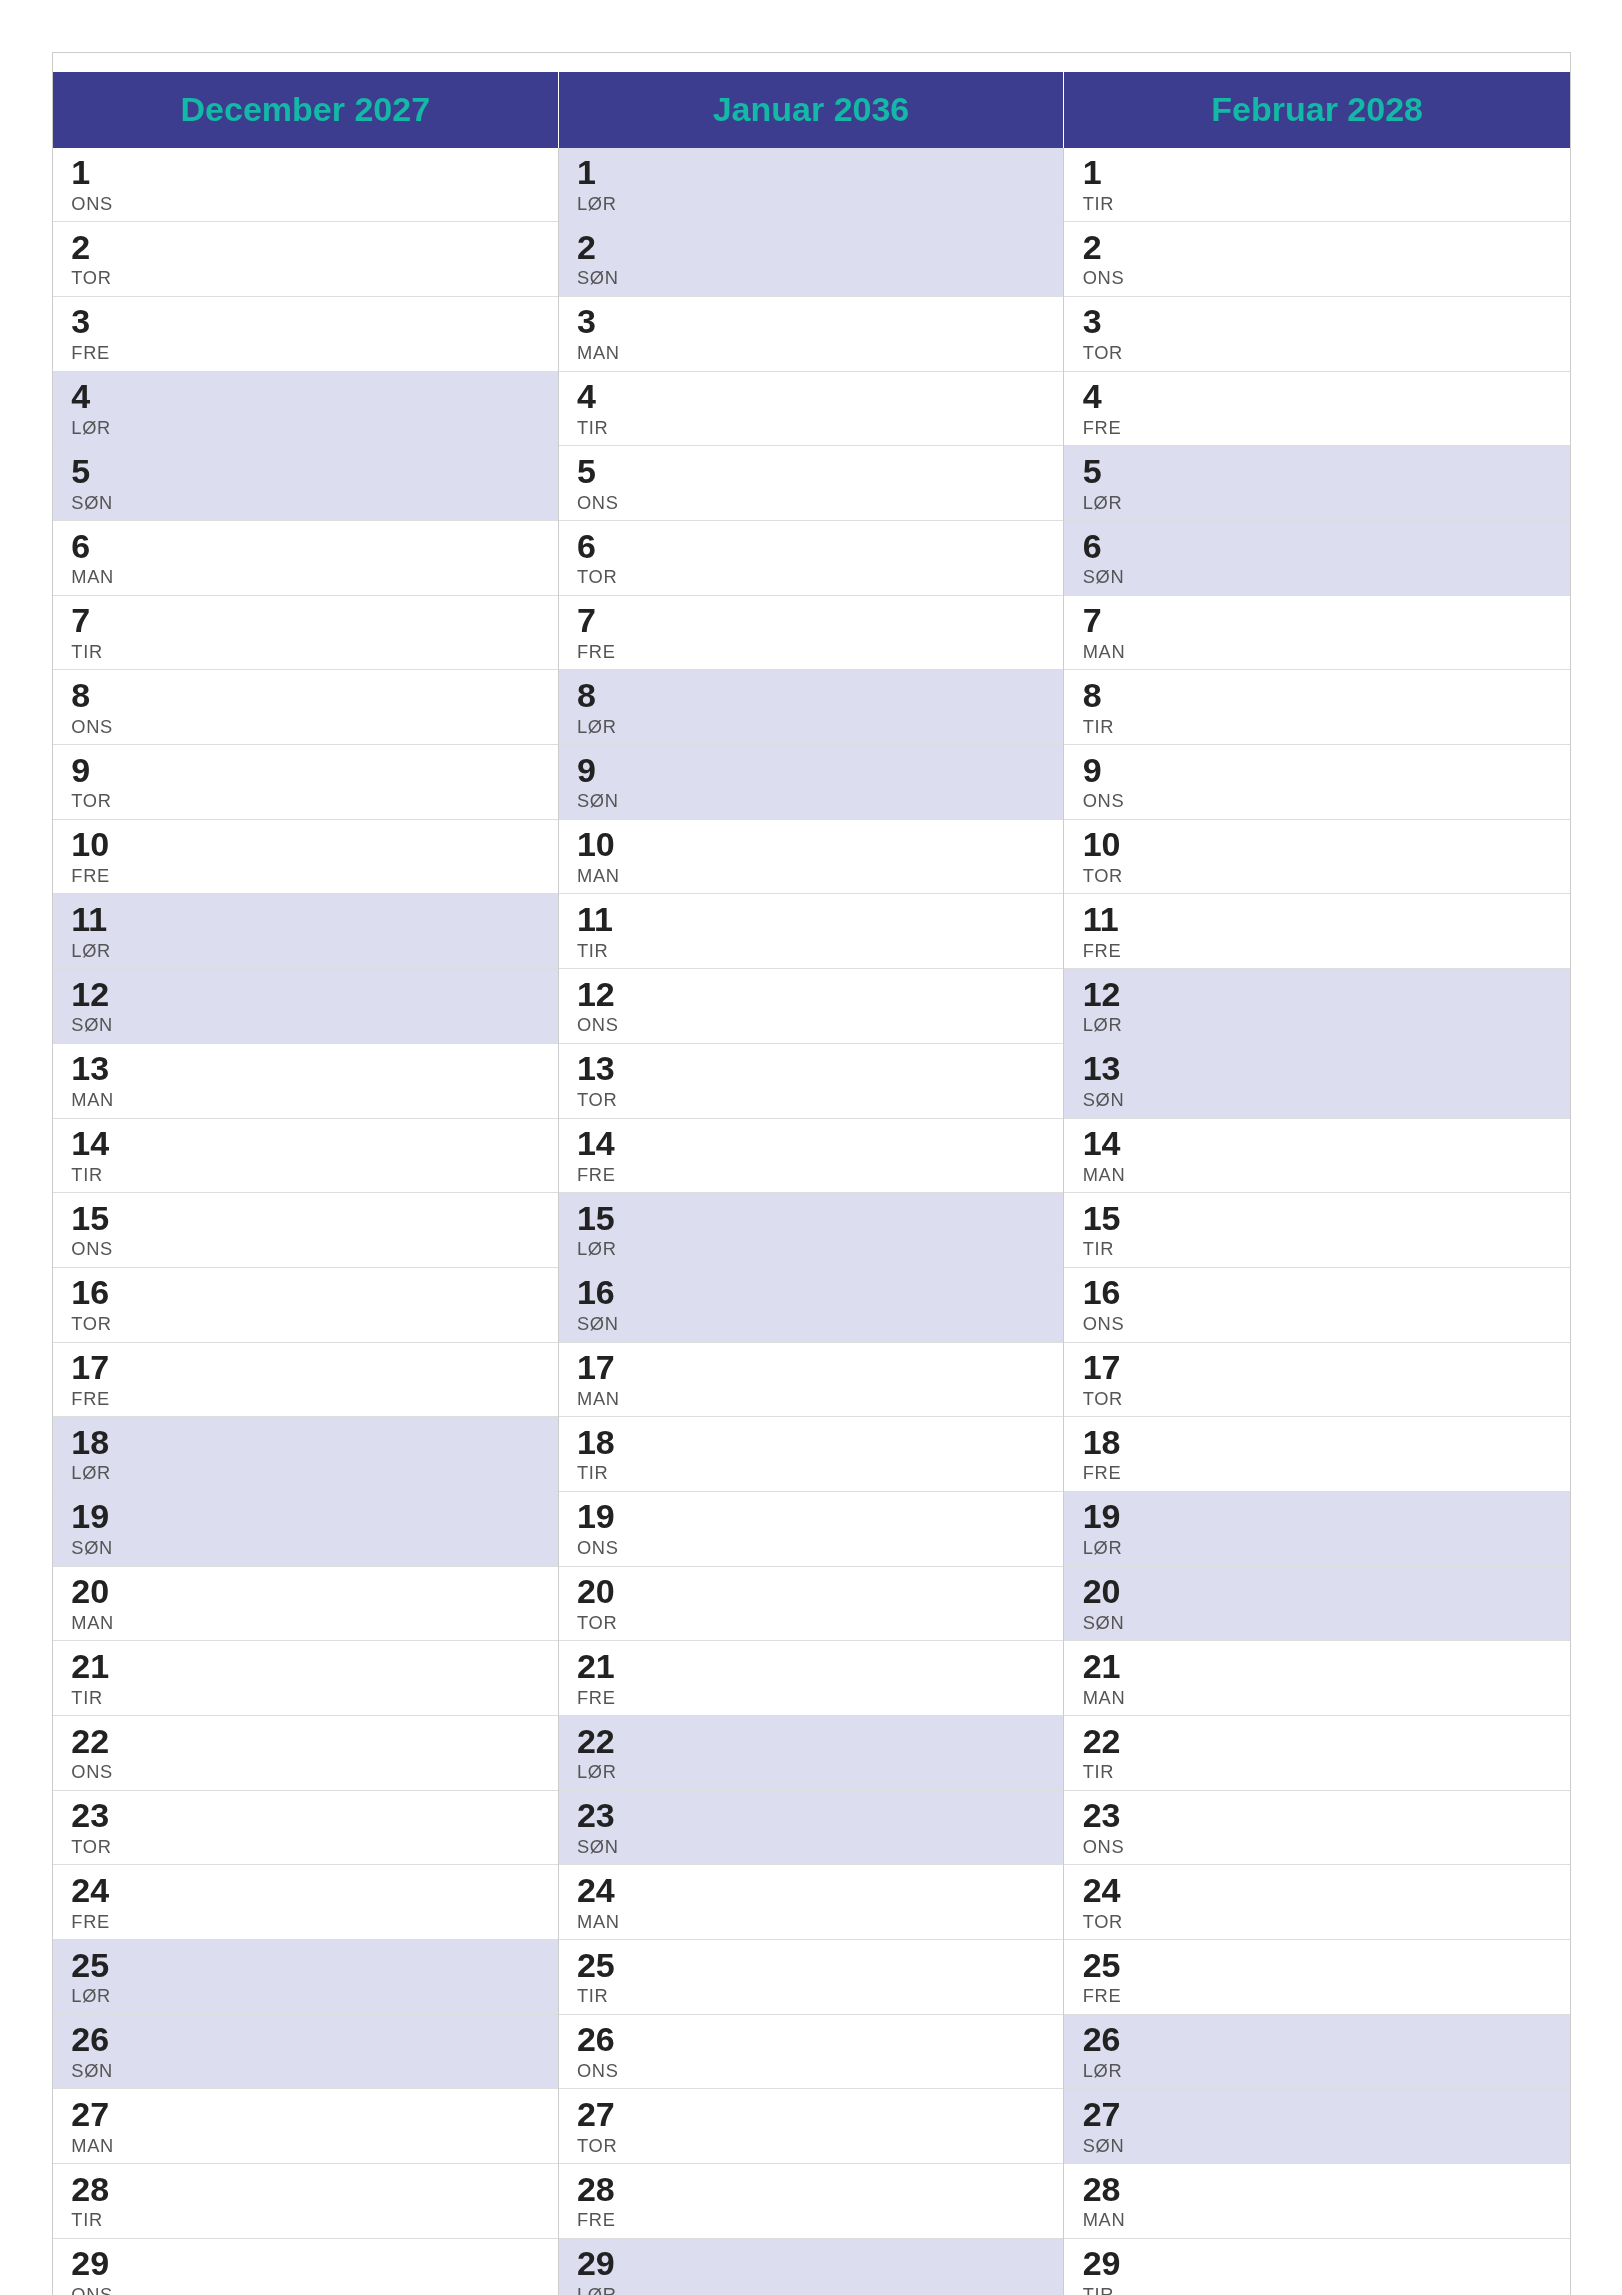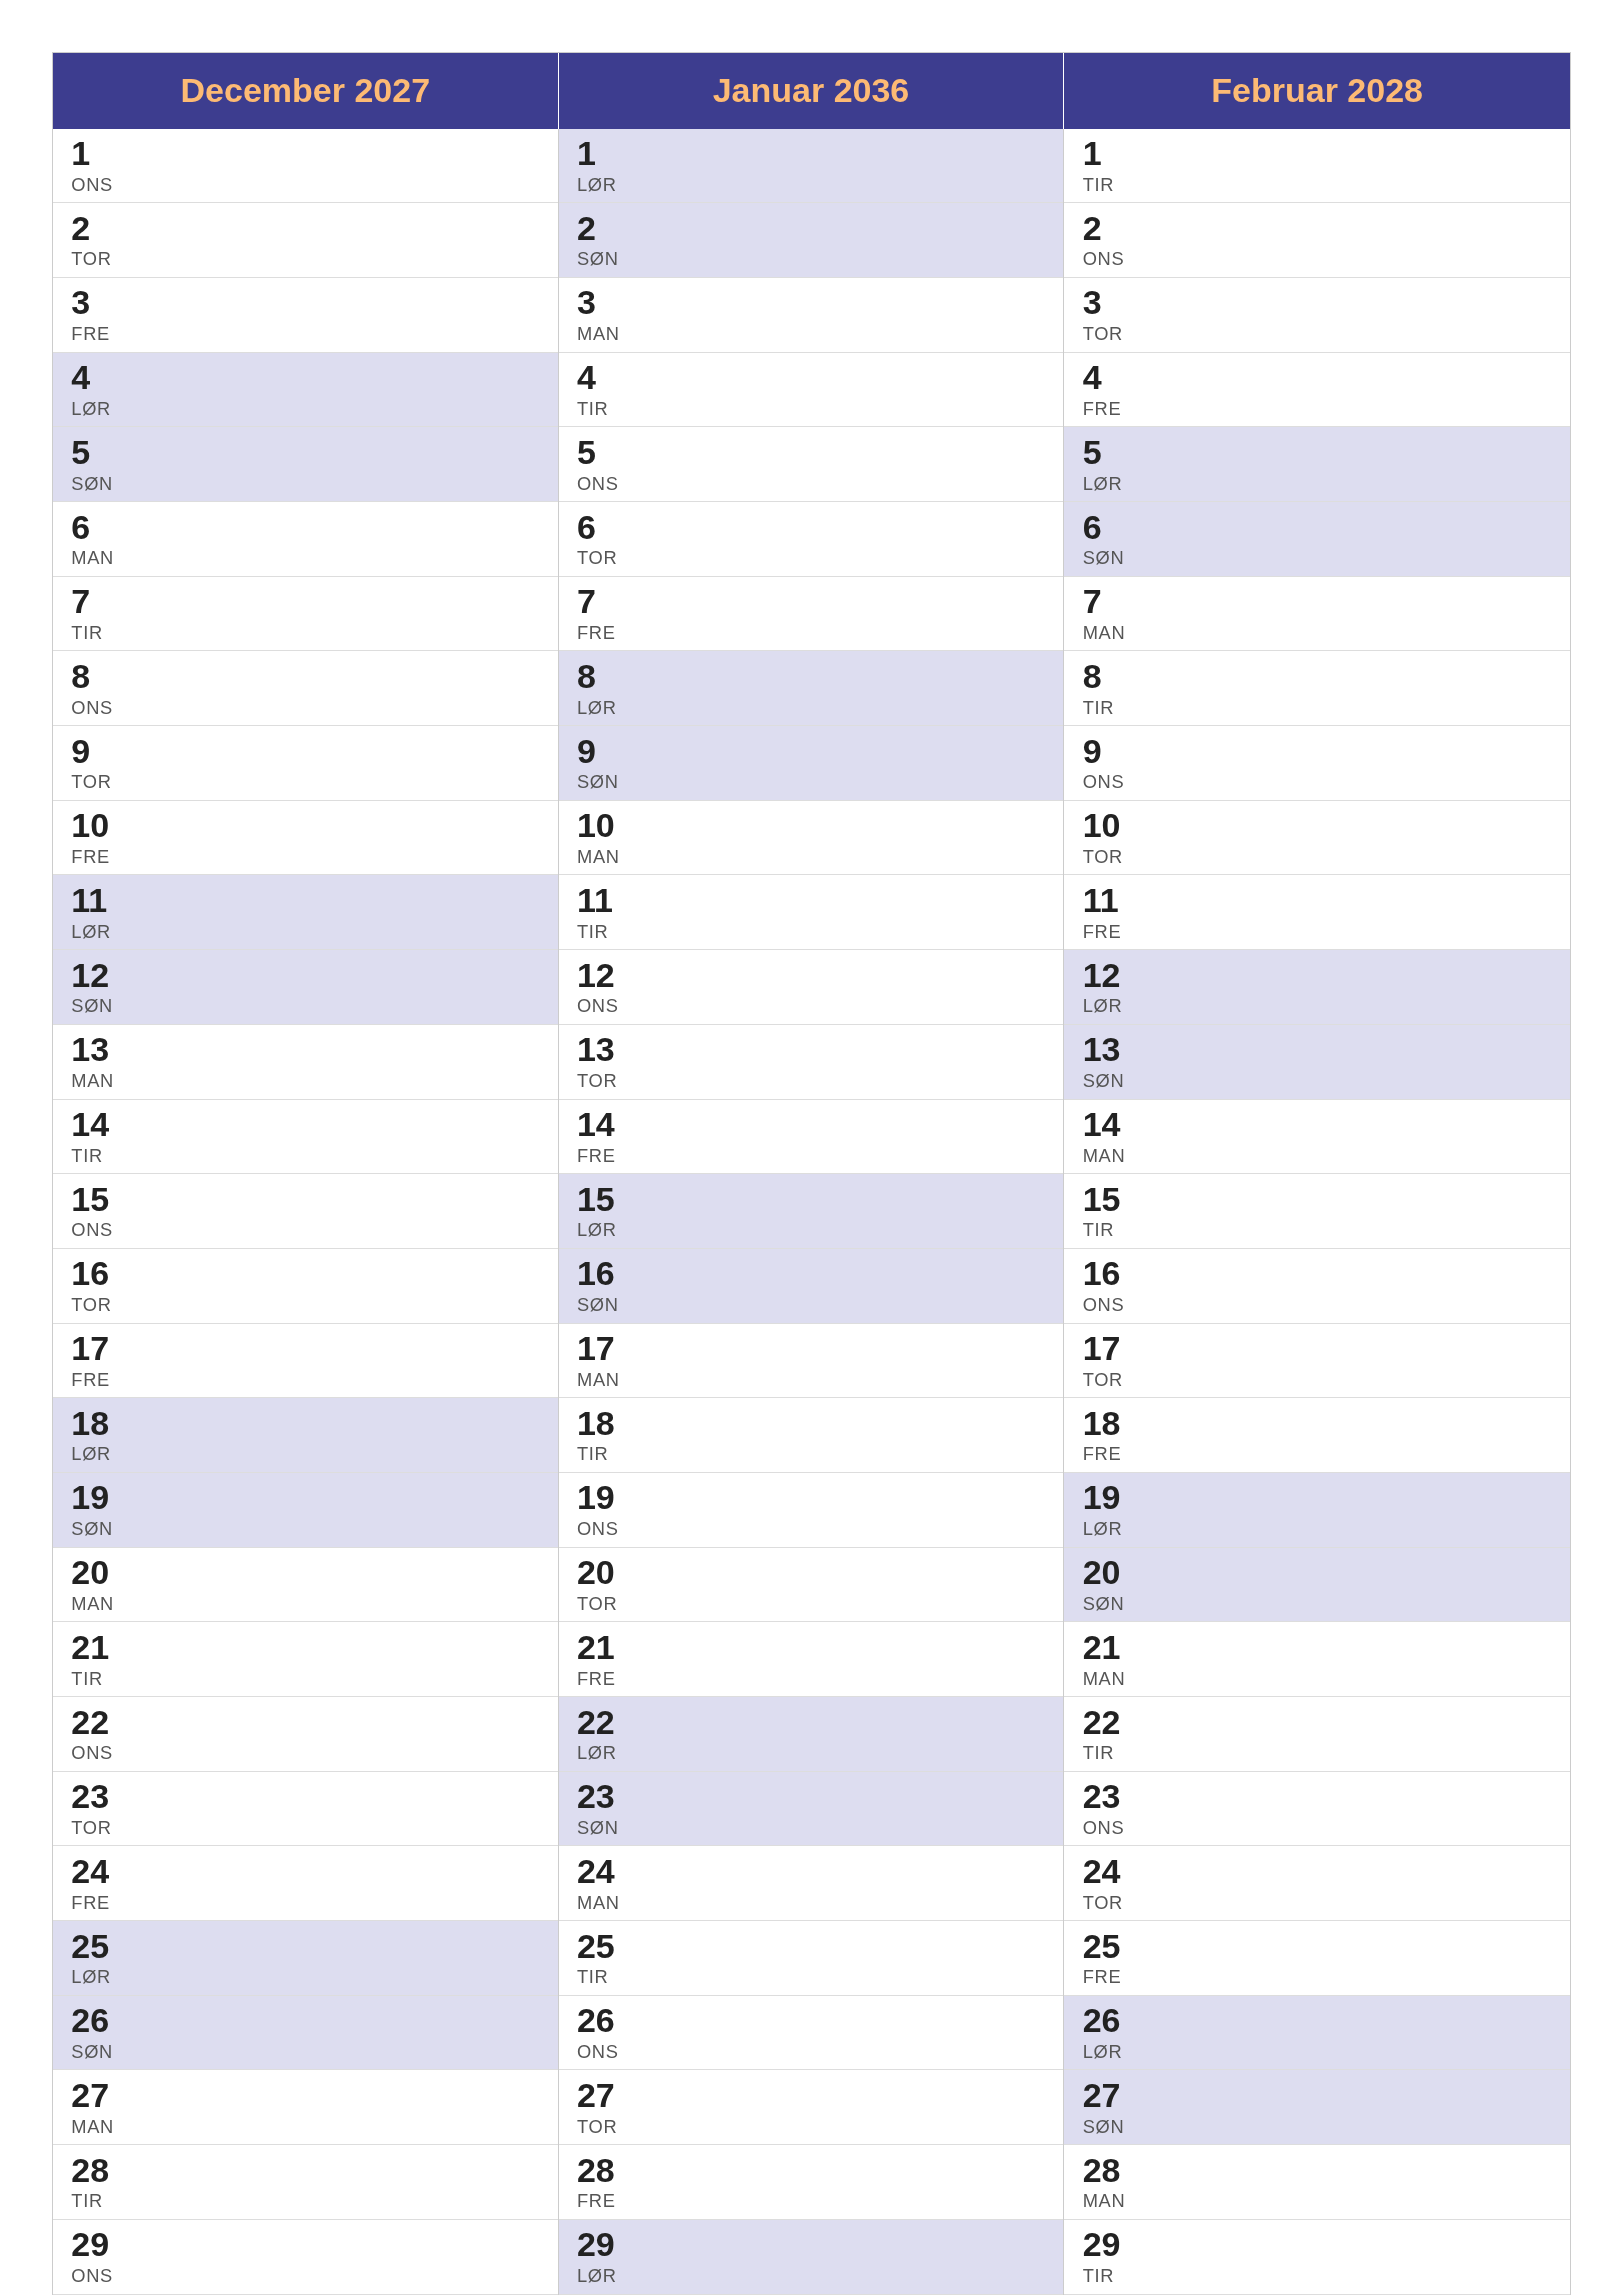--- a/index.html
+++ b/index.html
@@ -16,26 +16,27 @@
       border: 0.7px solid #ccc;
     }
 
     .header-row {
       display: grid;
       grid-template-columns: 1fr 1fr 1fr;
     }
 
     .month-header {
       background: #3d3d8f;
-      color: #fdba74;
+      color: #14b8a6;
       text-align: center;
       font-size: 34px;
       font-weight: bold;
       padding: 18.3px 6.5px;
       border-right: 1.3px solid #fff;
+      margin-top: 19px;
     }
     .month-header:last-child { border-right: none; }
 
     .days-grid {
       display: grid;
       grid-template-columns: 1fr 1fr 1fr;
     }
 
     .day-column {
       border-right: 0.7px solid #ccc;

